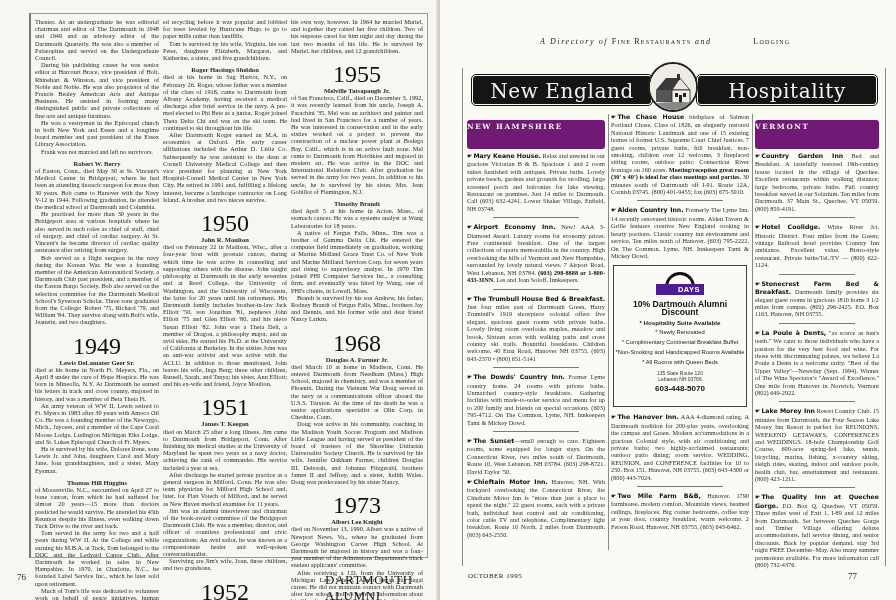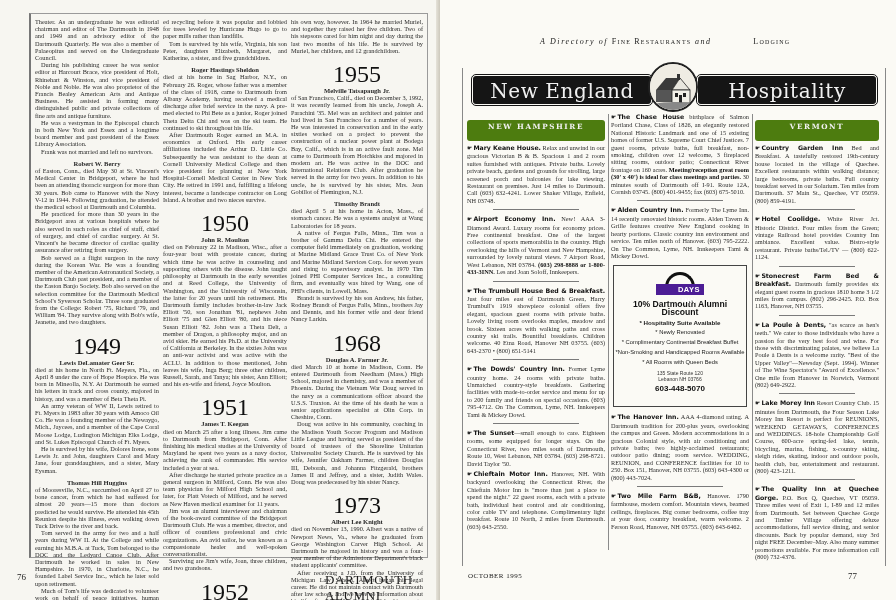--- a/index.html
+++ b/index.html
@@ -35,21 +35,21 @@
   .banner .bar { position: absolute; top: 4px; height: 28px; background: #151515; border: 2px solid #151515; outline: 1px solid #151515; outline-offset: 1px; border-radius: 3px; }
   .banner .bar.left { left: 3px; width: 178px; }
   .banner .bar.right { right: 0; width: 178px; }
   .banner .txt { position: absolute; top: 0; width: 100%; text-align: center; color: #f1f1f1; font-family: "DejaVu Serif", serif; font-size: 20px; line-height: 26px; letter-spacing: 0.6px; }
   .banner .oval { position: absolute; left: 178px; top: -10px; width: 50px; height: 50px; border-radius: 50%; border: 2px solid #222; background: #f5f3ec; overflow: hidden; }
 
   .rcol { position: absolute; top: 120px; font-size: 6.3px; line-height: 7.4px; color: #2c2c2c; text-align: justify; }
   .rcol1 { left: 467px; width: 138px; }
   .rcol2 { left: 611px; width: 138px; }
   .rcol3 { left: 755px; width: 124px; }
-  .state-head { background: #4d7c0f; color: #f2f2f2; text-align: center; font-family: "DejaVu Serif", serif; font-weight: bold; font-size: 7.2px; letter-spacing: 1.6px; height: 21px; line-height: 13px; border-radius: 3px; margin-bottom: 3px; }
+  .state-head { background: #701a75; color: #f2f2f2; font-family: "DejaVu Serif", serif; font-weight: bold; font-size: 7.2px; letter-spacing: 1.6px; height: 29px; line-height: 13px; border-radius: 3px; margin-bottom: 3px; }
   .listing { margin-bottom: 0; }
   .listing .bn { font-family: "DejaVu Sans", sans-serif; font-weight: bold; font-size: 6.2px; color: #111; }
   .listing .hl { font-weight: bold; color: #111; }
   .sep { width: 62%; margin: 5px auto 5px auto; border-top: 1px solid #7a7a7a; }
   .vrule { position: absolute; top: 114px; width: 1px; height: 436px; background: #8a8a8a; }
 
   .ad { border: 1px solid #444; margin: 6px 2px 6px 2px; height: 142px; text-align: center; font-family: "Liberation Sans", sans-serif; padding-top: 6px; }
   .ad .logo { width: 48px; height: 24px; margin: 0 auto; position: relative; }
   .ad .logo .sun { position: absolute; left: 9px; top: 0; width: 30px; height: 15px; border-radius: 30px 30px 0 0; border: 3px solid #111; border-bottom: none; }
   .ad .logo .plate { position: absolute; left: 0; top: 12px; width: 48px; height: 11px; background: #4c1d95; color: #fff; font-size: 7.5px; font-weight: bold; line-height: 11px; letter-spacing: 0.5px; padding-left: 18px; }

